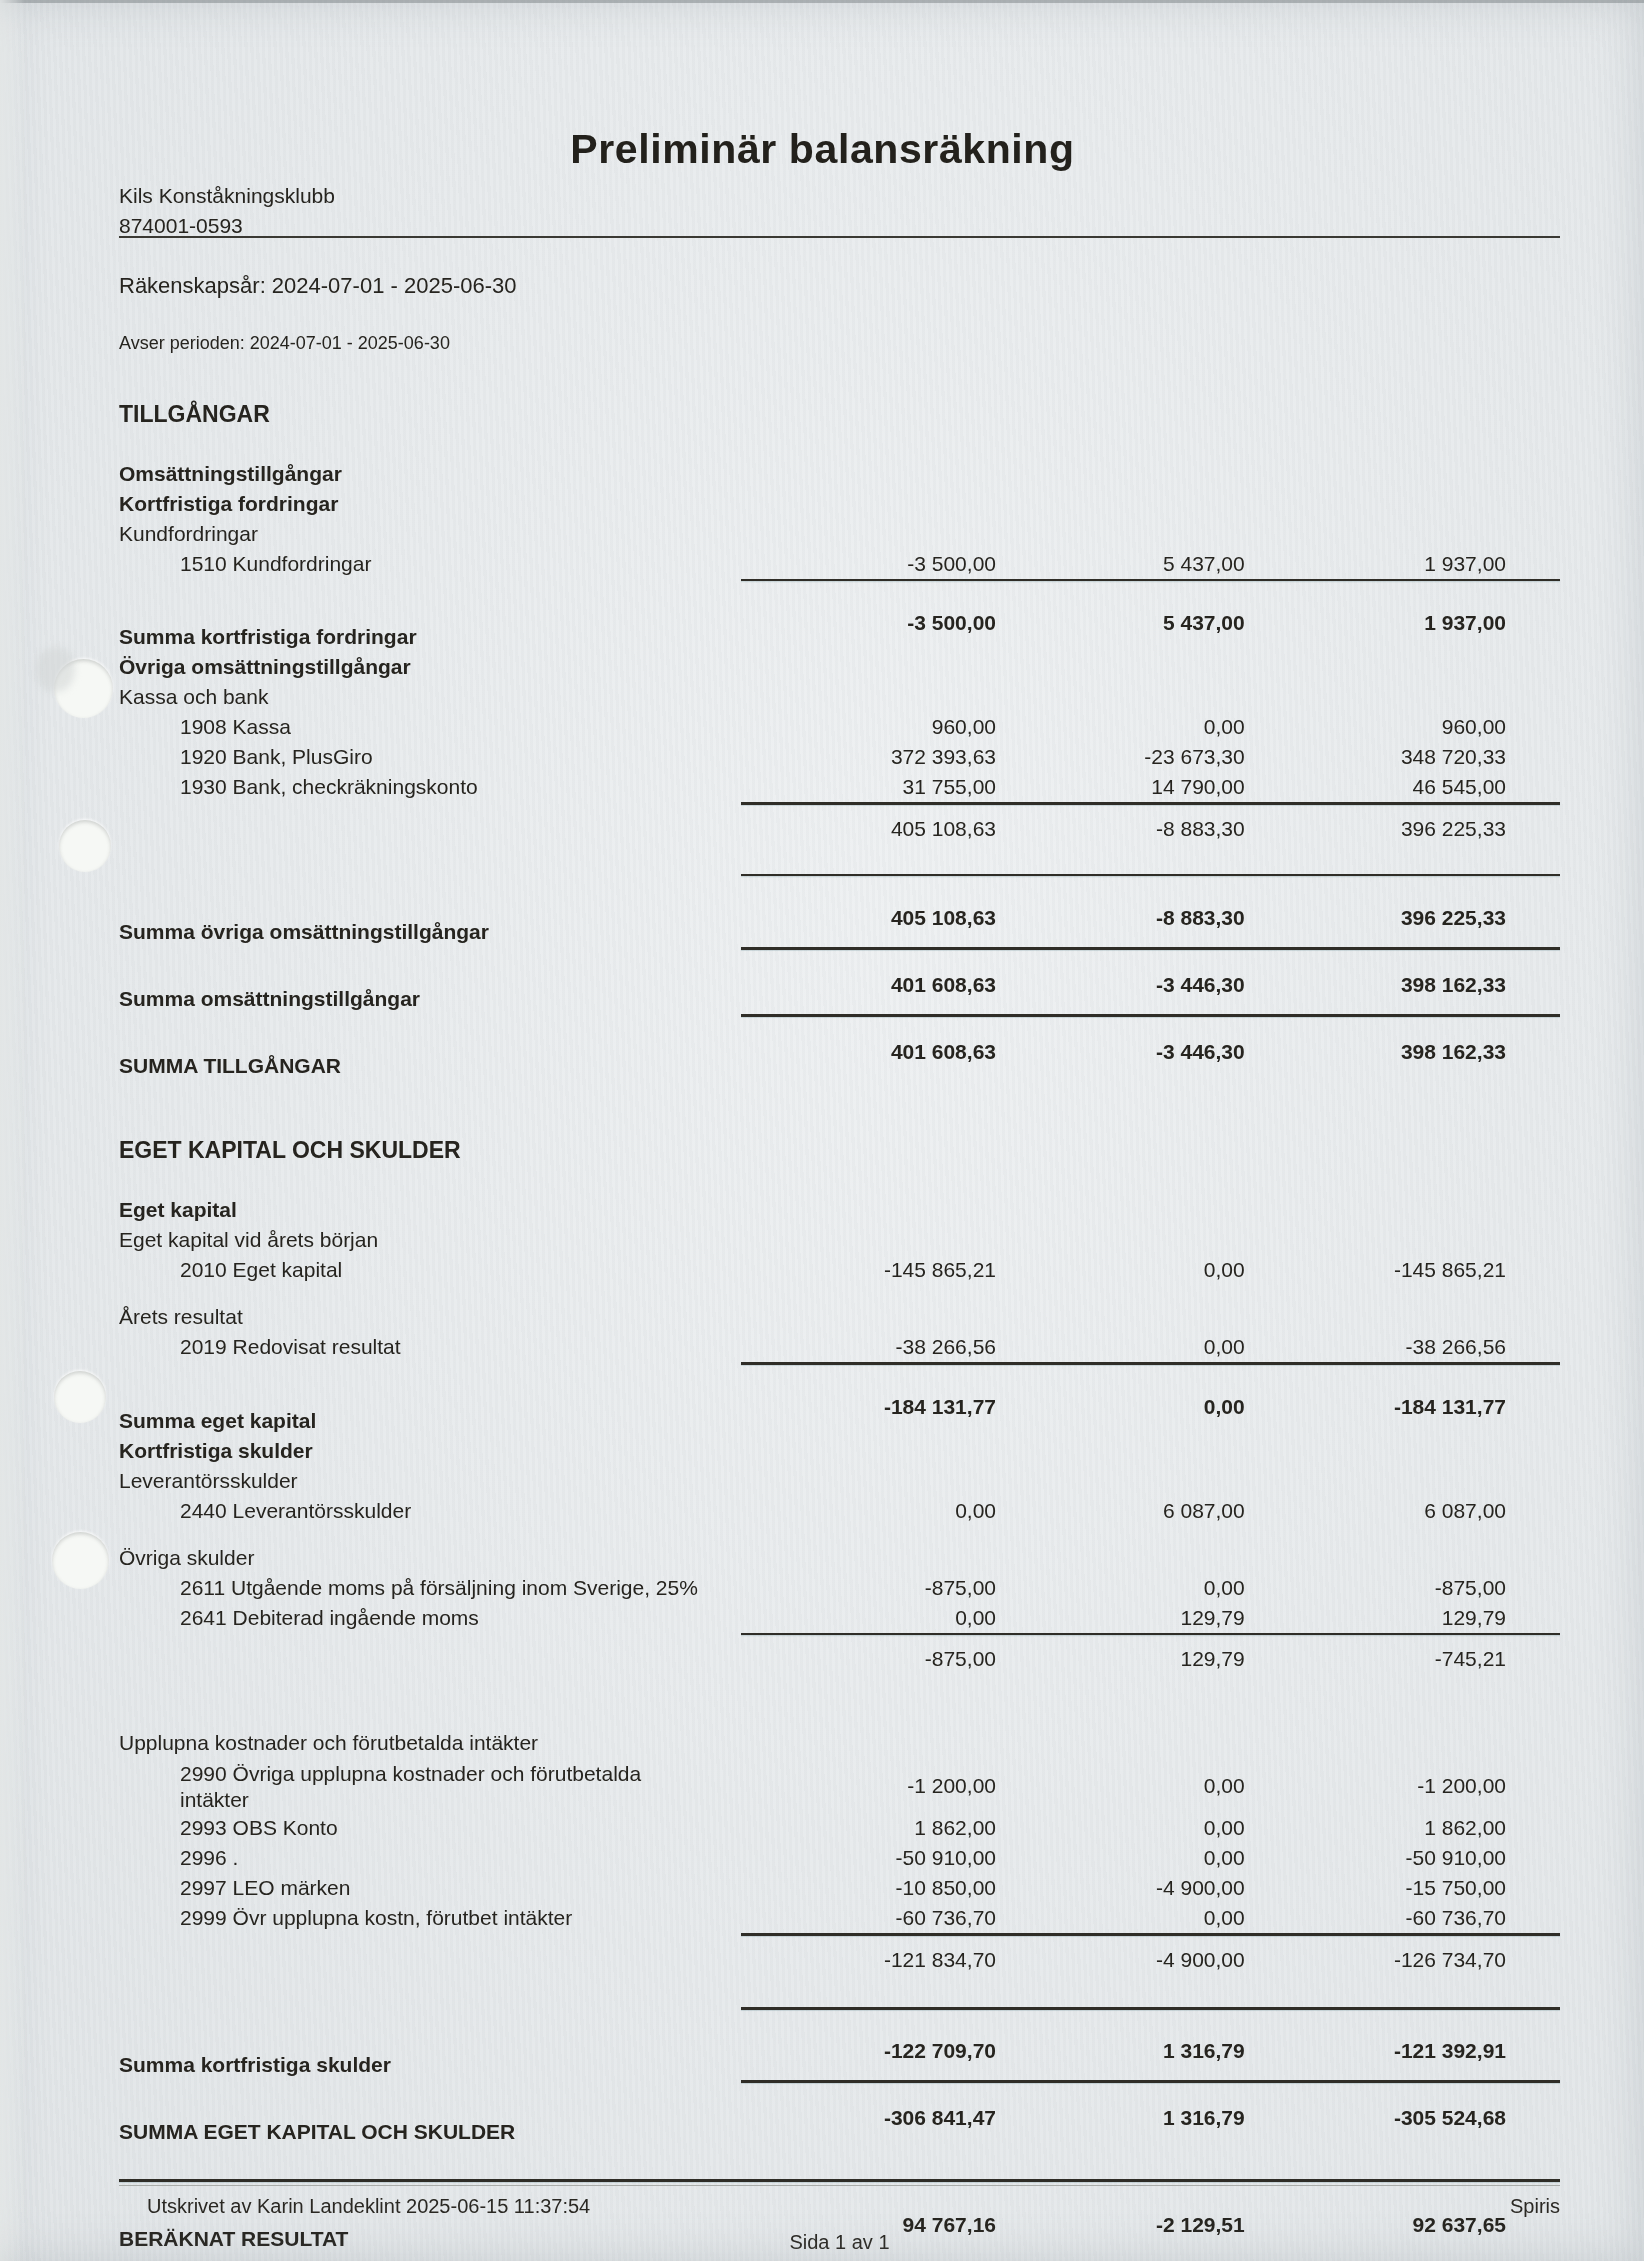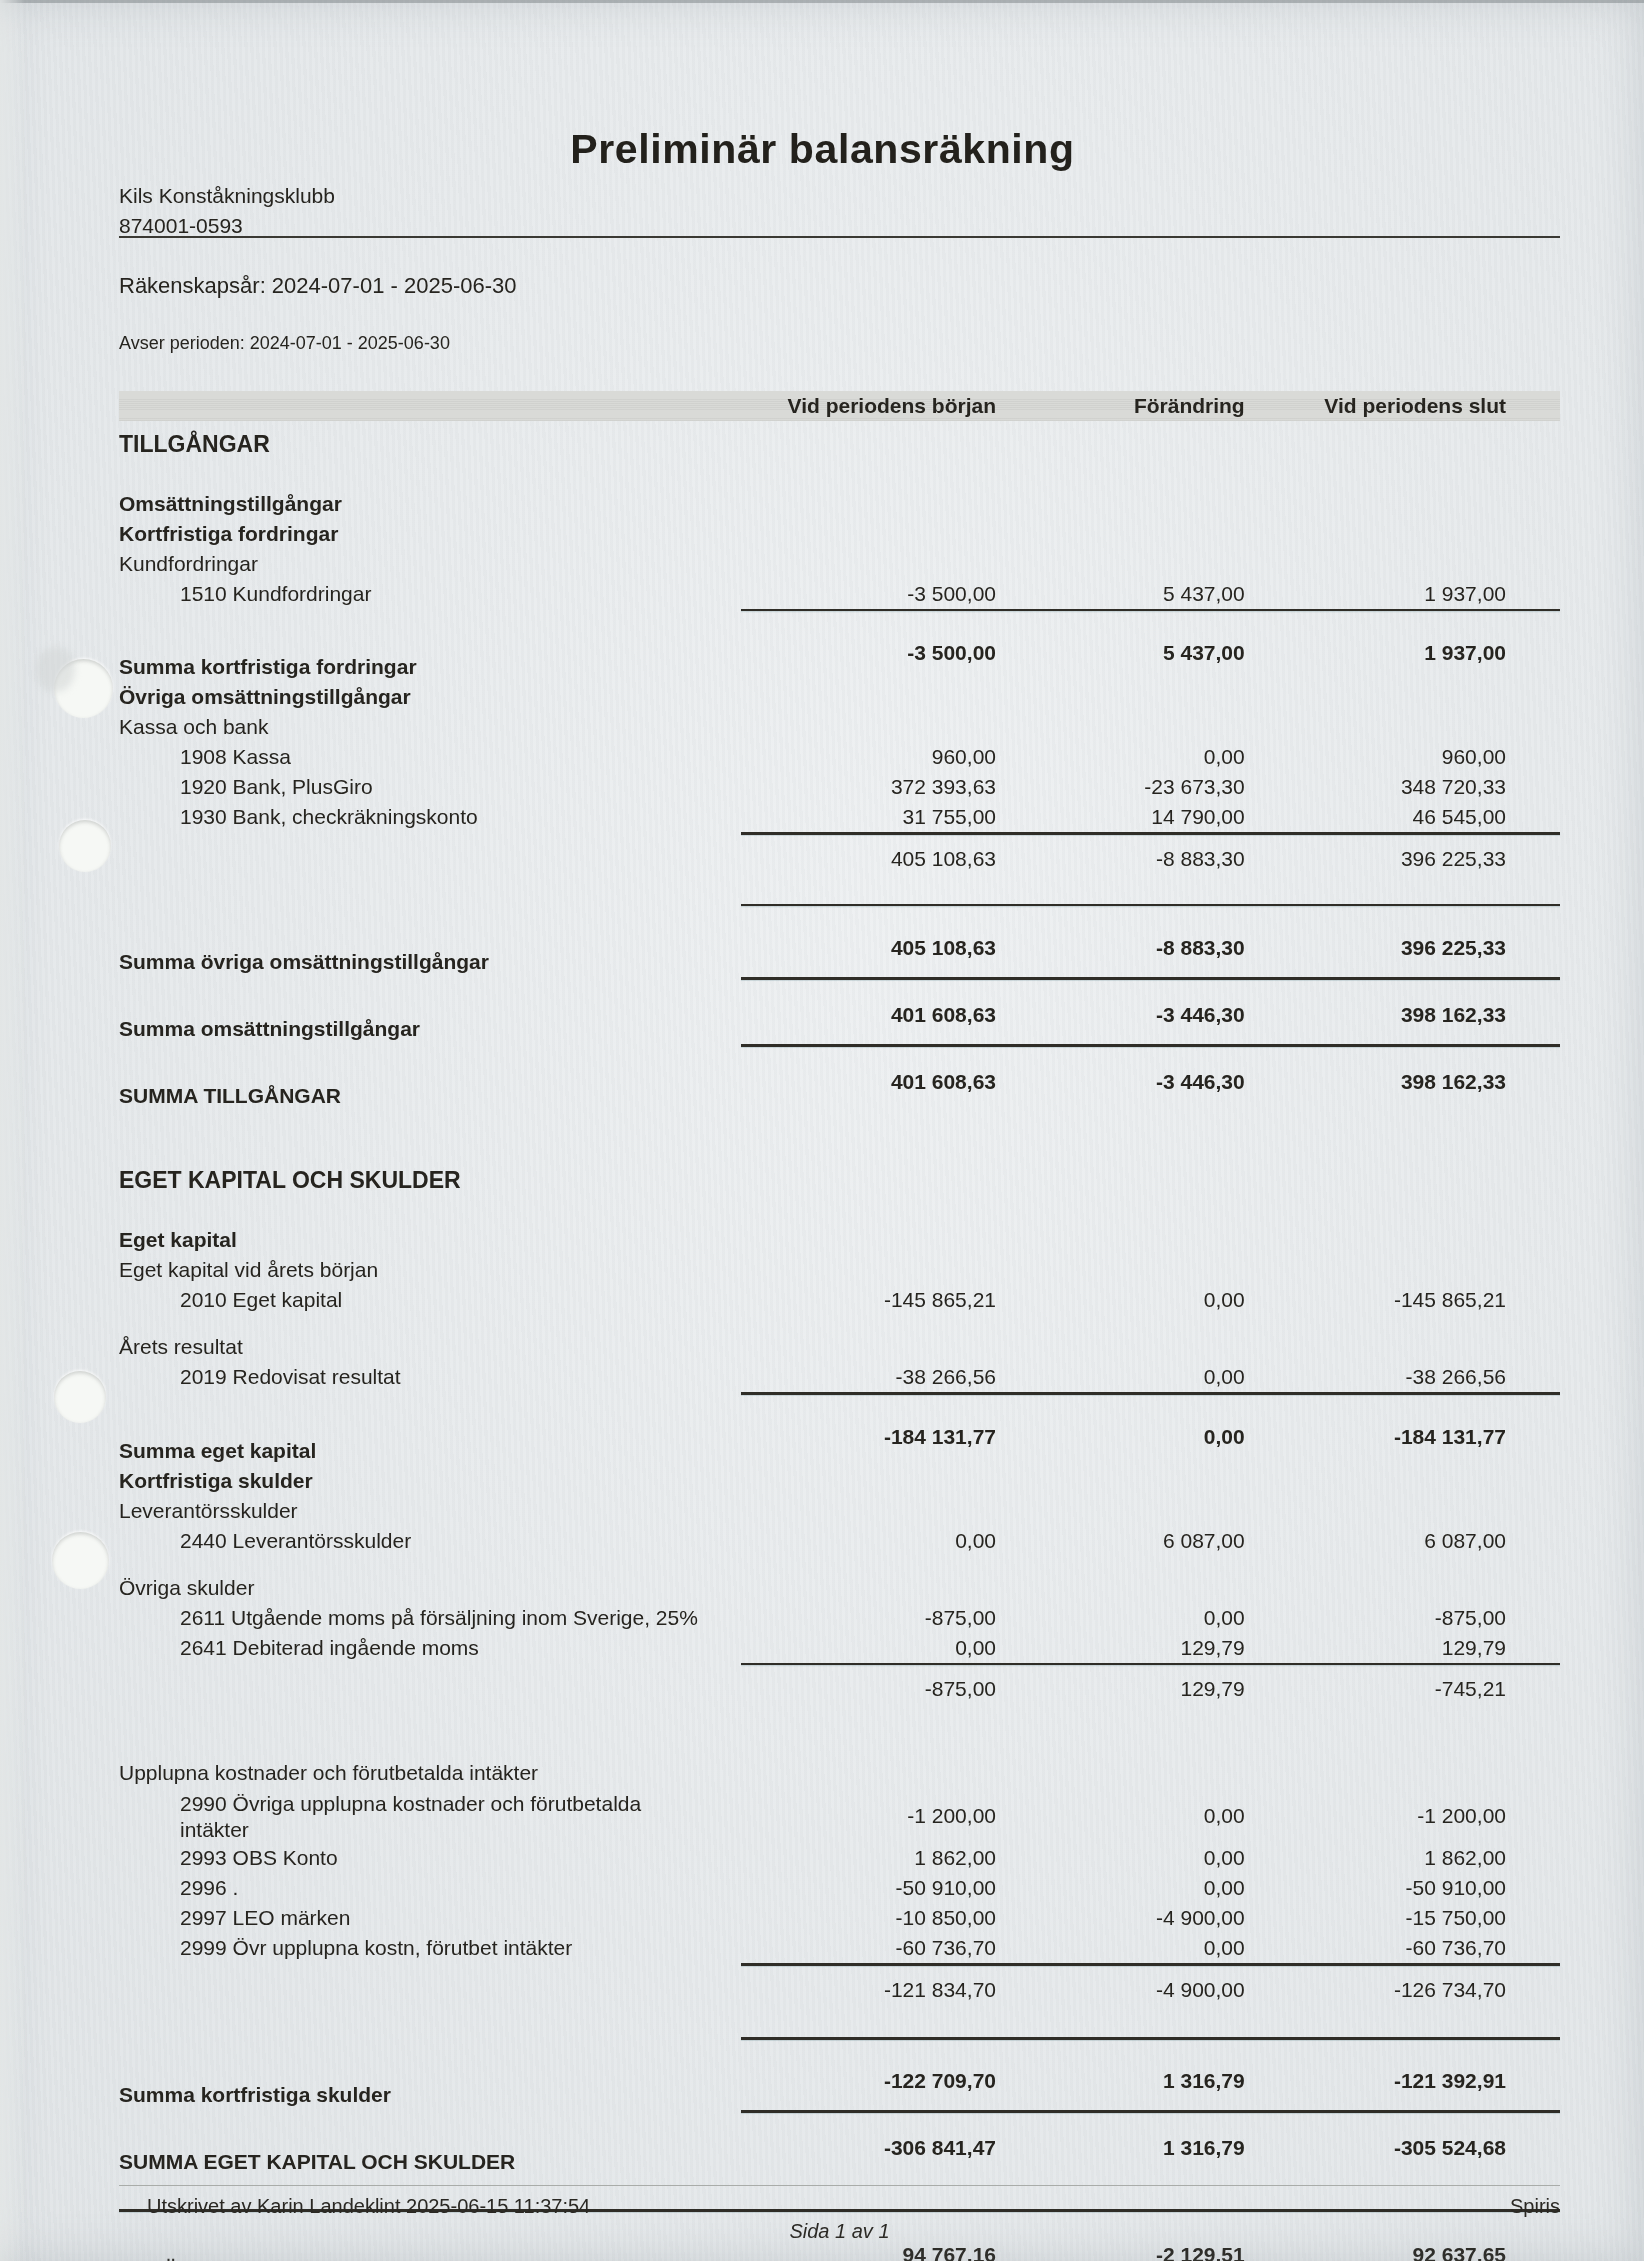--- a/index.html
+++ b/index.html
@@ -75,21 +75,21 @@
 
   .mt-sm{margin-top:7.7px;}
   .gap-md{margin-top:17px;}
   .gap-lg{margin-top:30px;}
   .gap-xl{margin-top:54px;}
   .gap-xl2{margin-top:32px;}
 
   .footer{position:absolute;left:119px;top:2185px;width:1441px;
     border-top:1.3px solid #a9aca9;font-size:20px;color:#2a2823;}
   .footer .line1{display:flex;justify-content:space-between;padding-top:9px;margin-left:28px;}
-  .footer .line2{text-align:center;margin-top:2px;font-style:italic;}
+  .footer .line2{text-align:center;margin-top:13px;}
 </style>
 </head>
 <body>
 
 <div class="paper">
   <div class="edge-top"></div>
   <div class="edge-left"></div>
 
   <div class="title">Preliminär balansräkning</div>
 
@@ -97,28 +97,20 @@
     <div>Kils Konståkningsklubb</div>
     <div>874001-0593</div>
   </div>
 
   <div class="header-rule"></div>
 
   <div class="fiscal">Räkenskapsår: 2024-07-01 - 2025-06-30</div>
   <div class="period">Avser perioden: 2024-07-01 - 2025-06-30</div>
 
   <div class="report">
-    <div class="band">
-      <div class="label"></div>
-      <div class="cols">
-        <span>Vid periodens början</span>
-        <span>Förändring</span>
-        <span>Vid periodens slut</span>
-      </div>
-    </div>
     <div id="report-rows">
         <div class="row section mt-sm">
           <div class="label">TILLGÅNGAR</div>
         </div>
         <div class="row head gap-lg">
           <div class="label">Omsättningstillgångar</div>
         </div>
         <div class="row head">
           <div class="label">Kortfristiga fordringar</div>
         </div>

